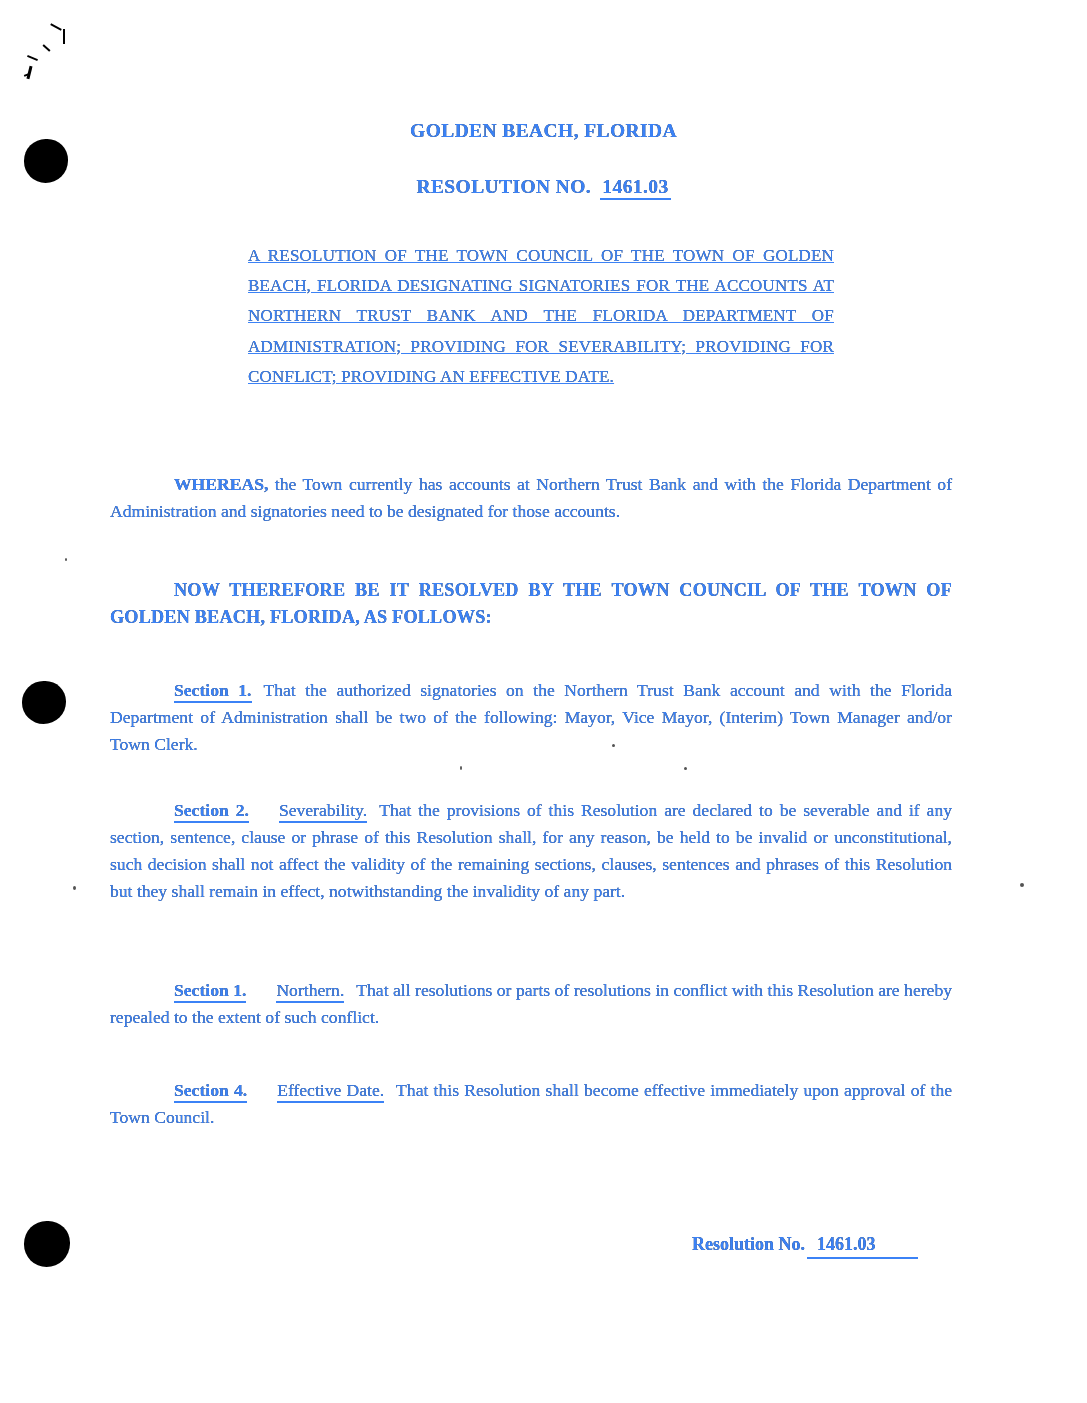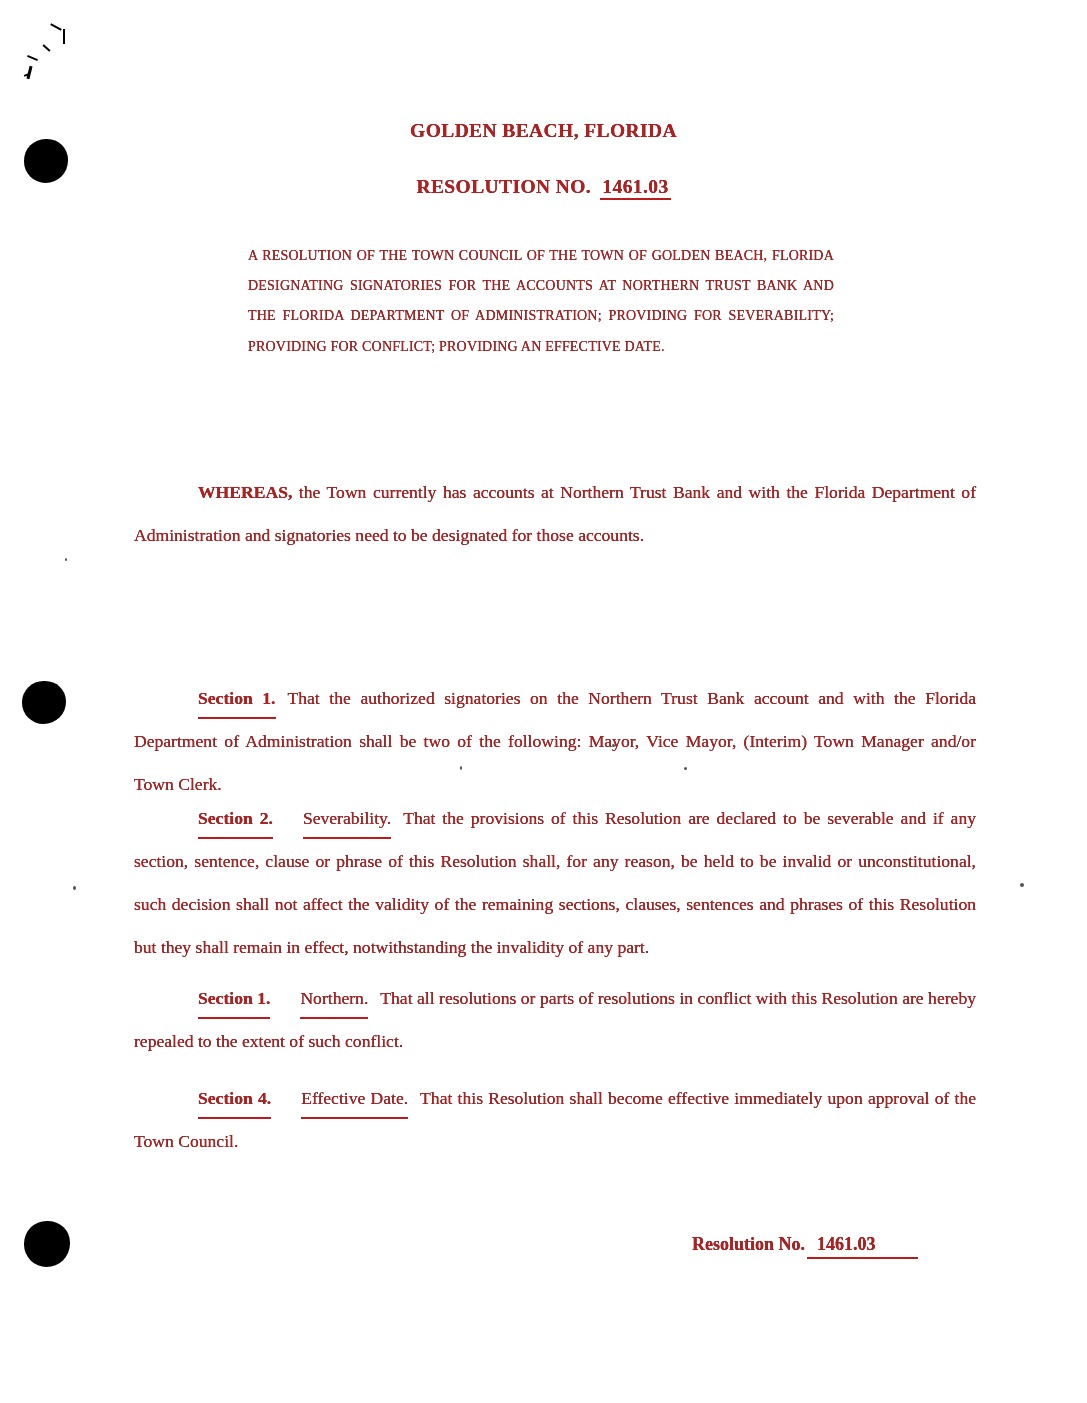--- a/index.html
+++ b/index.html
@@ -2,53 +2,53 @@
 <html><head>
 <meta charset="utf-8">
 <style>
   html,body{margin:0;padding:0;background:#ffffff;}
   .page{
     position:relative;
     width:1087px;height:1403px;
     background:#ffffff;
     overflow:hidden;
     font-family:"Liberation Serif", serif;
-    color:#b91c1c;
+    color:#3b82f6;
     text-shadow:0 0 0.6px rgba(0,0,0,.85);
   }
   
   .center-title{
     position:absolute;left:0;width:1087px;
     text-align:center;font-weight:bold;
     font-size:19.5px;letter-spacing:.4px;
   }
   .t1{top:120px;}
   .t2{top:176px;}
   .t2 .num{border-bottom:2px solid currentColor;padding:0 2px 1px 2px;margin-left:4px;}
   
   .summary{
     position:absolute;left:248px;width:586px;top:241px;
-    margin:0;font-size:14px;line-height:30.2px;
-    text-align:justify;letter-spacing:.2px;
+    margin:0;font-size:17px;line-height:30.2px;
+    text-align:justify;letter-spacing:.2px;text-decoration:underline;
   }
   
   .body{
-    position:absolute;left:134px;width:842px;margin:0;
-    font-size:17.6px;line-height:43px;
+    position:absolute;left:110px;width:842px;margin:0;
+    font-size:17.6px;line-height:27px;
     text-align:justify;text-indent:64px;
   }
   .p-whereas{top:471px;}
   .p-resolved{top:577px;font-weight:bold;font-size:18.2px;letter-spacing:.2px;}
   .p-s1{top:677px;}
   .p-s2{top:797px;}
   .p-s3{top:977px;}
   .p-s4{top:1077px;}
   .p-sponsor{top:1180px;font-weight:bold;font-size:18px;}
   .b{font-weight:bold;}
-  .u{border-bottom:2px solid currentColor;padding-bottom:9px;}
+  .u{border-bottom:2px solid currentColor;padding-bottom:1px;}
   .h{margin-right:12px;}
   .sub{margin-right:12px;}
   .h + .sub{margin-left:18px;}
   
   .footer{
     position:absolute;left:692px;top:1234px;
     font-size:18px;font-weight:bold;
   }
   .footer .num{
     border-bottom:2.5px solid currentColor;
@@ -99,20 +99,21 @@
 
   <div class="center-title t2">
     <span>RESOLUTION NO.</span>
     <span class="num">1461.03</span>
   </div>
 
   <p class="summary">A RESOLUTION OF THE TOWN COUNCIL OF THE TOWN OF GOLDEN BEACH, FLORIDA DESIGNATING SIGNATORIES FOR THE ACCOUNTS AT NORTHERN TRUST BANK AND THE FLORIDA DEPARTMENT OF ADMINISTRATION; PROVIDING FOR SEVERABILITY; PROVIDING FOR CONFLICT; PROVIDING AN EFFECTIVE DATE.</p>
 
   <p class="body p-whereas"><b class="b">WHEREAS,</b><span> the Town currently has accounts at Northern Trust Bank and with the Florida Department of Administration and signatories need to be designated for those accounts.</span></p>
 
+  <p class="body p-resolved">NOW THEREFORE BE IT RESOLVED BY THE TOWN COUNCIL OF THE TOWN OF GOLDEN BEACH, FLORIDA, AS FOLLOWS:</p>
 
   <p class="body p-s1"><span class="h b u">Section 1.</span><span>That the authorized signatories on the Northern Trust Bank account and with the Florida Department of Administration shall be two of the following: Mayor, Vice Mayor, (Interim) Town Manager and/or Town Clerk.</span></p>
 
   <p class="body p-s2"><span class="h b u">Section 2.</span><span class="sub u">Severability.</span><span>That the provisions of this Resolution are declared to be severable and if any section, sentence, clause or phrase of this Resolution shall, for any reason, be held to be invalid or unconstitutional, such decision shall not affect the validity of the remaining sections, clauses, sentences and phrases of this Resolution but they shall remain in effect, notwithstanding the invalidity of any part.</span></p>
 
   <p class="body p-s3"><span class="h b u">Section 1.</span><span class="sub u">Northern.</span><span>That all resolutions or parts of resolutions in conflict with this Resolution are hereby repealed to the extent of such conflict.</span></p>
 
   <p class="body p-s4"><span class="h b u">Section 4.</span><span class="sub u">Effective Date.</span><span>That this Resolution shall become effective immediately upon approval of the Town Council.</span></p>
 
 

